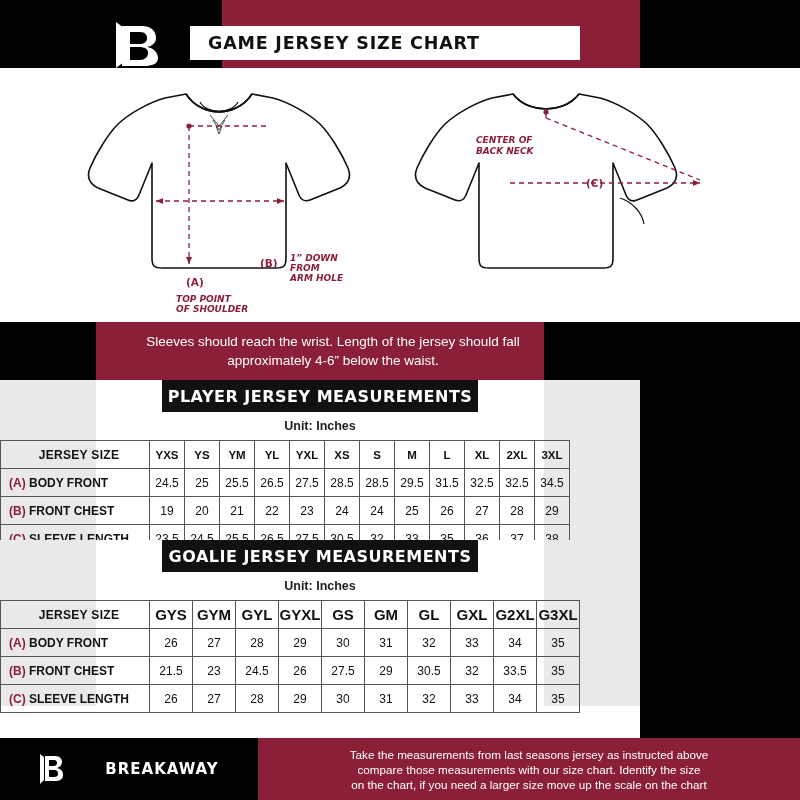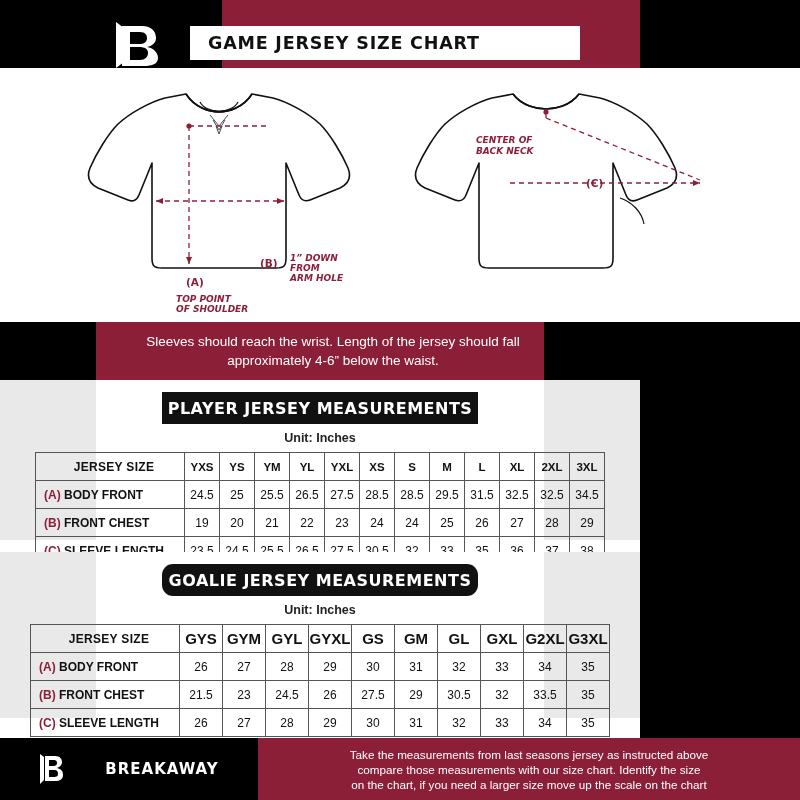--- a/index.html
+++ b/index.html
@@ -18,26 +18,26 @@
   .illus{position:relative;height:254px;background:#ffffff;border-bottom:0;}
   .illus svg{display:block;}
 
   
   .note{position:relative;height:58px;background:#8c1f38;color:#fff;display:flex;align-items:center;justify-content:center;text-align:center;padding-left:26px;}
   .note .inner{font-size:13.5px;line-height:19px;font-family:"Liberation Sans",sans-serif;}
   .note .blk-l{position:absolute;left:0;top:0;width:96px;height:58px;background:#000;}
   .note .blk-r{position:absolute;right:0;top:0;width:96px;height:58px;background:#000;}
 
   
-  .sectionwrap{position:relative;background:#ffffff;padding-top:12px;}
+  .sectionwrap{position:relative;background:#ffffff;}
   .sectitle{margin:0 auto;width:316px;height:32px;background:#111;color:#fff;display:flex;align-items:center;justify-content:center;font-family:"DejaVu Sans",sans-serif;font-weight:bold;font-size:16px;letter-spacing:.5px;}
   .unit{text-align:center;font-size:12.5px;font-weight:bold;color:#222;margin:7px 0 7px;font-family:"Liberation Sans",sans-serif;}
 
   
-  .tblwrap{display:flex;justify-content:center;}
+  .tblwrap{display:flex;}
   table{border-collapse:collapse;font-size:12px;color:#111;}
   table td,table th{border:1px solid #555;padding:0;height:27px;text-align:center;font-weight:normal;}
   .lbl{width:140px;text-align:left;padding-left:8px;font-weight:bold;font-size:12px;white-space:nowrap;}
   .lbl .tag{color:#8c1f38;font-weight:bold;}
   .colh{width:34px;font-weight:bold;font-size:11.5px;margin-top:42px;}
   .cell{width:34px;}
   .gcolh{width:42px;font-weight:bold;font-size:15px;}
   .gcell{width:42px;}
   .sizehdr{text-align:center;font-weight:bold;letter-spacing:.3px;}
 
@@ -204,21 +204,21 @@
           <td class="cell">38</td>
         </tr>
       </tbody>
         </table>
     </div>
   </div>
 
   <div class="sectionwrap" style="height:166px;">
     <div class="greyL" style="top:0;height:166px;"></div>
     <div class="greyR" style="top:0;height:166px;"></div>
-    <div class="sectitle" style="position:relative;border-radius:11px;">GOALIE JERSEY MEASUREMENTS</div>
+    <div class="sectitle" style="position:relative;">GOALIE JERSEY MEASUREMENTS</div>
     <div class="unit" style="position:relative;">Unit: Inches</div>
     <div class="tblwrap" style="position:relative;">
       <table>
         <tbody>
             <tr>
           <td class="lbl sizehdr">JERSEY SIZE</td>
           <td class="gcolh">GYS</td>
           <td class="gcolh">GYM</td>
           <td class="gcolh">GYL</td>
           <td class="gcolh">GYXL</td>

